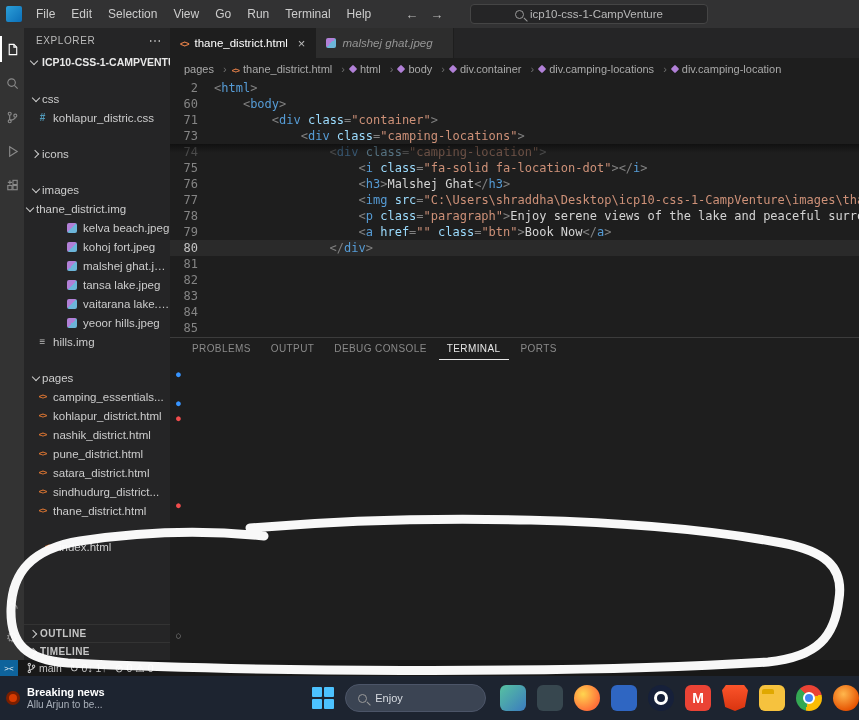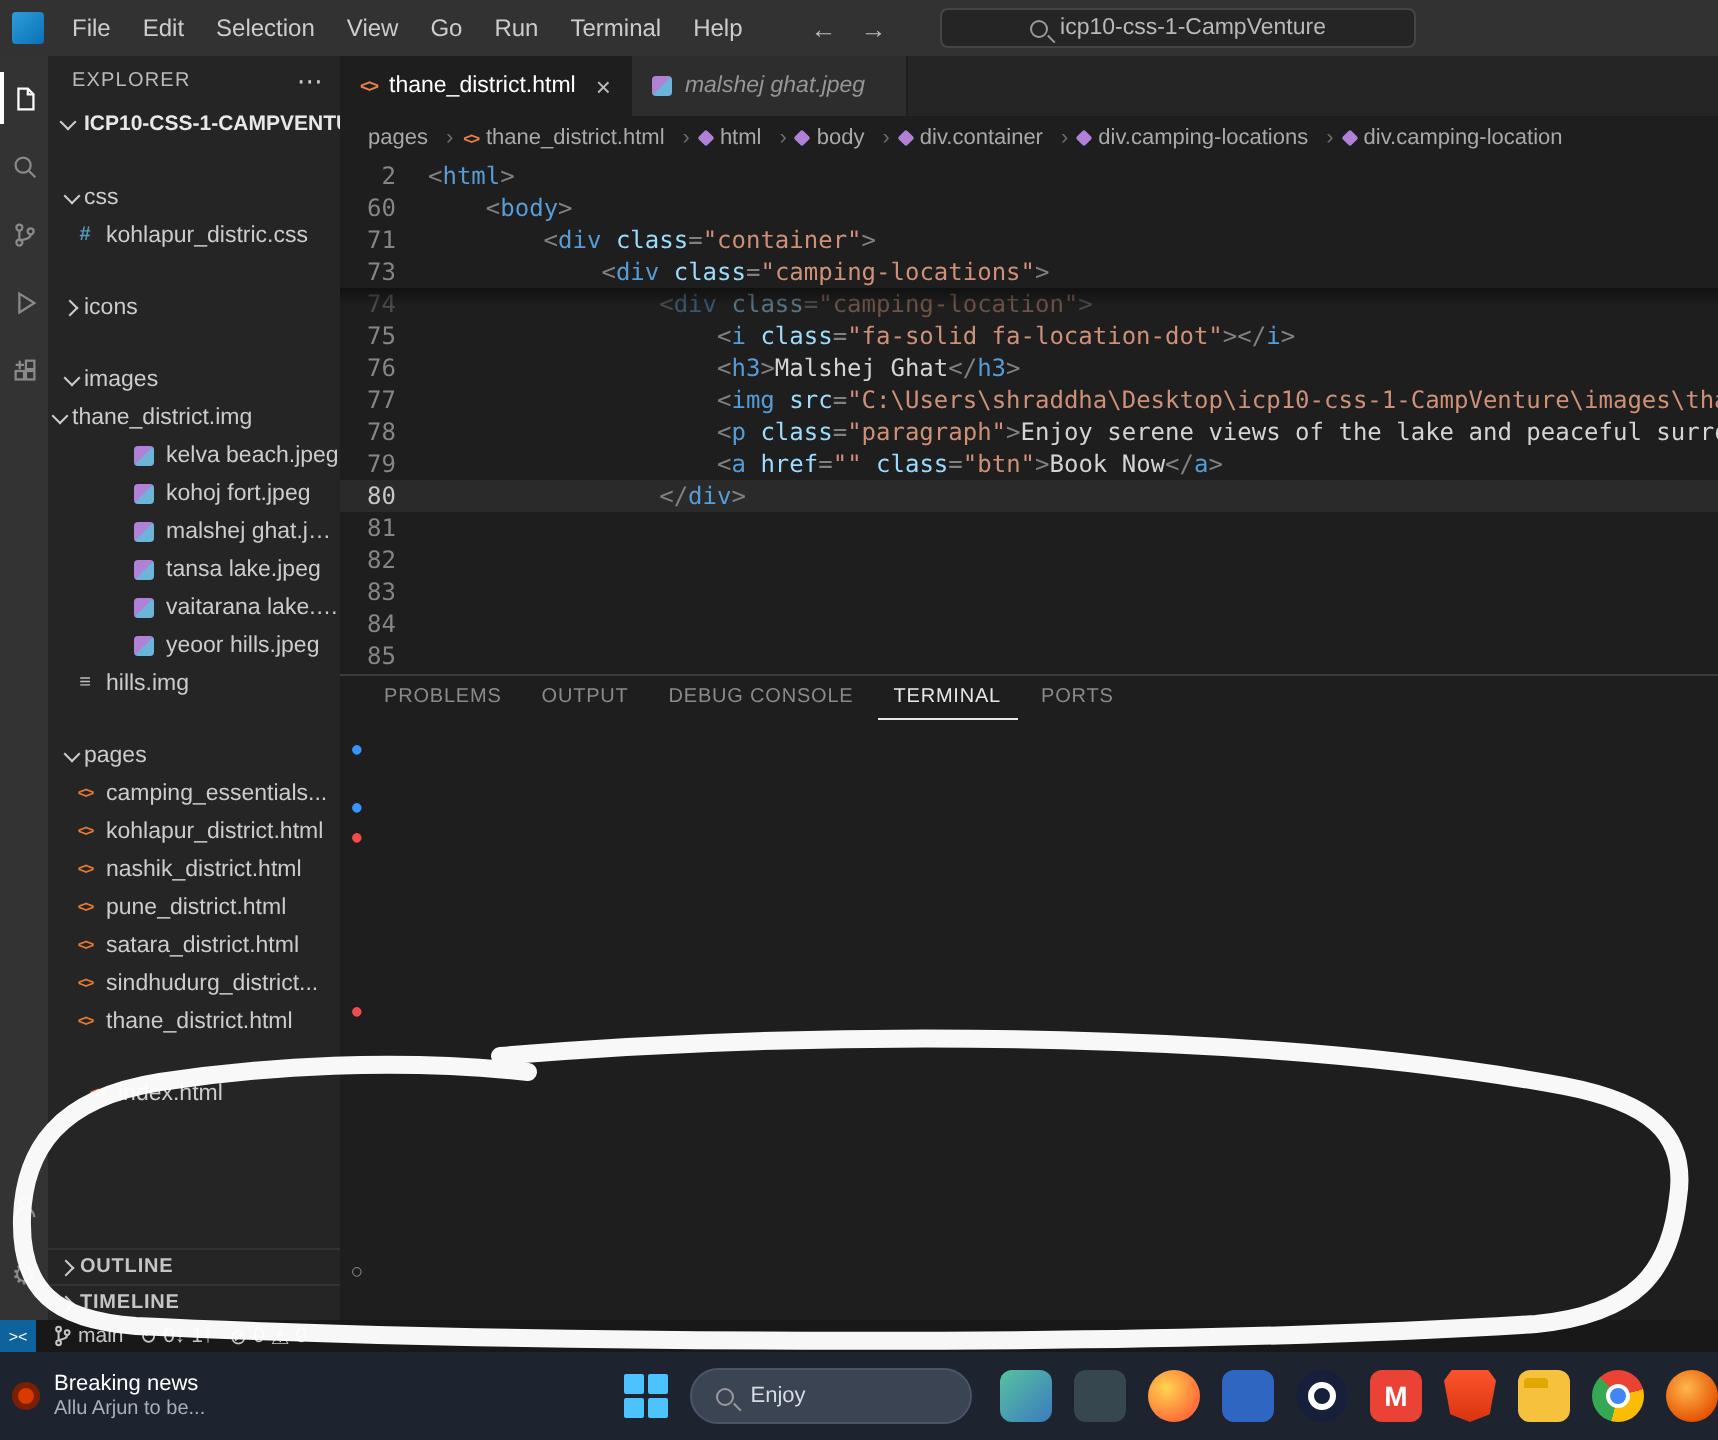--- a/index.html
+++ b/index.html
@@ -91,21 +91,21 @@
   
   .statusbar { position:absolute; left:0; top:660px; width:859px; height:16px; background:#181818; display:flex; align-items:center; font-size:10.5px; color:#c5c5c5; z-index:2; }
   .remote-btn { width:18px; height:16px; background:#0e639c; color:#ffffff; font-size:8px; display:flex; align-items:center; justify-content:center; cursor:pointer; }
   .sb-item { display:inline-flex; align-items:center; gap:3px; margin-left:8px; cursor:pointer; }
   .sb-item svg { width:10px; height:12px; stroke:#c5c5c5; fill:none; stroke-width:1.2; }
 
   
   .taskbar { position:absolute; left:0; top:676px; width:859px; height:44px; background:#1d2430; display:flex; align-items:center; z-index:2; }
   .news { display:flex; align-items:center; gap:7px; padding-left:6px; width:150px; cursor:pointer; }
   .news-dot { width:14px; height:14px; border-radius:50%; background:#d83b01; border:3px solid #7a1f00; }
-  .news-title { font-size:11px; color:#ffffff; font-weight:normal; line-height:13px; }
+  .news-title { font-size:11px; color:#ffffff; font-weight:bold; line-height:13px; }
   .news-sub { font-size:10px; color:#a9b0ba; line-height:12px; }
   .start-btn { width:26px; height:26px; margin-left:166px; display:grid; grid-template-columns:10px 10px; grid-template-rows:10px 10px; gap:2px; place-content:center; cursor:pointer; }
   .start-btn i { background:#4cc2ff; border-radius:1px; }
   .tb-search { margin-left:10px; width:146px; height:28px; border-radius:14px; background:#3b4453; border:1px solid #4c5568; display:flex; align-items:center; gap:8px; padding-left:12px; font-size:11px; color:#d8dce2; cursor:pointer; }
   .apps { display:flex; gap:11px; margin-left:14px; }
   .app { width:26px; height:26px; border-radius:6px; cursor:pointer; position:relative; }
   .app.photos { background:linear-gradient(135deg,#57c2a1,#3b7bbf); }
   .app.store { background:#37474f; }
   .app.firefox { background:radial-gradient(circle at 35% 35%,#ffd54f,#ff7139 70%); border-radius:50%; }
   .app.blue-app { background:#2f66c2; }

